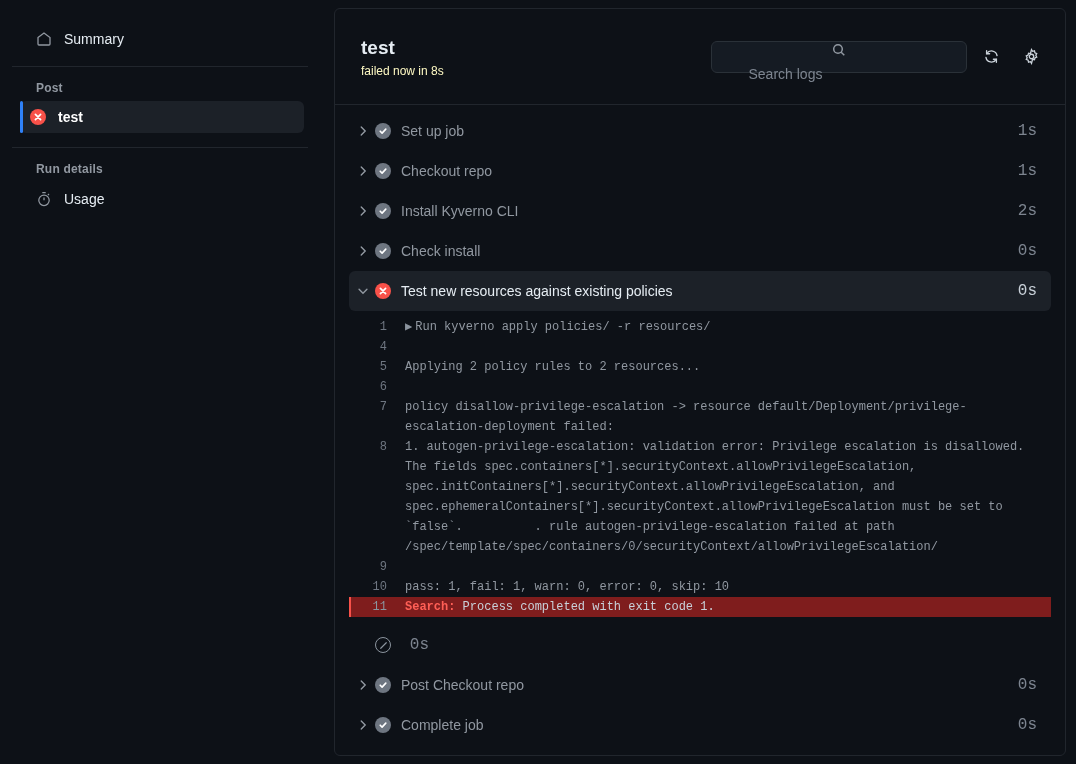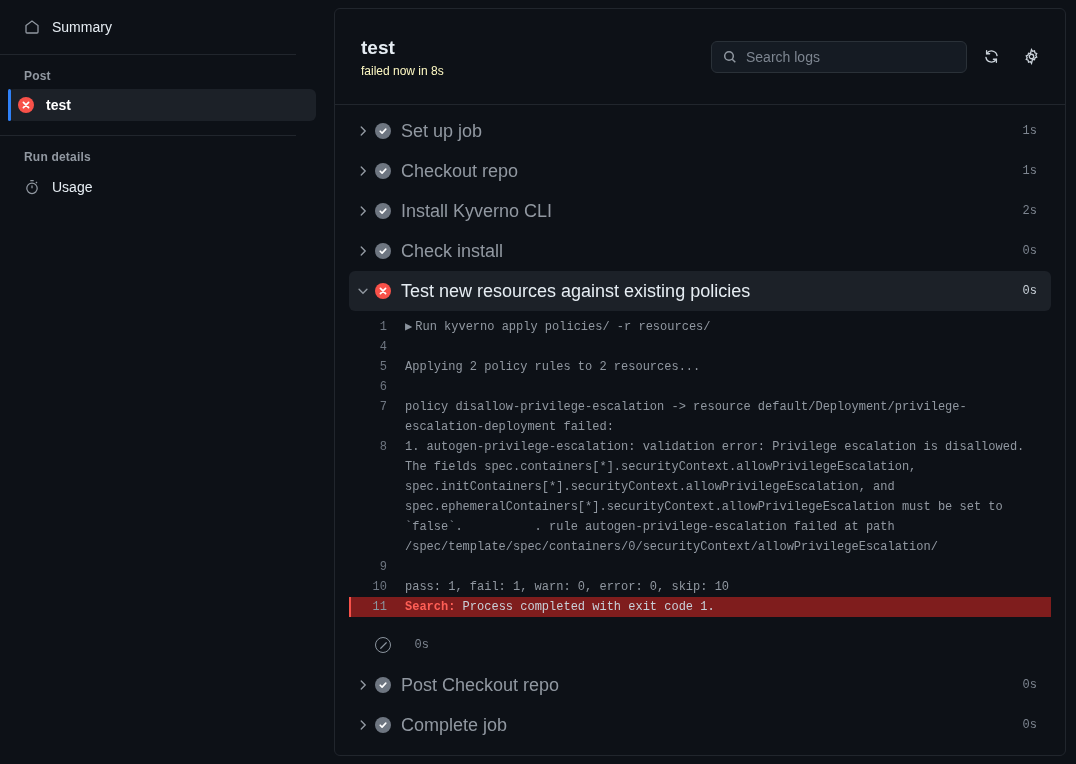--- a/index.html
+++ b/index.html
@@ -8,21 +8,21 @@
     background: #0d1117;
     font-family: "Liberation Sans", sans-serif;
     overflow: hidden;
   }
   .app { display: flex; width: 1076px; height: 764px; }
 
   
   .sidebar {
     width: 330px; height: 568px;
     background: #0d1117;
-    padding: 0;
+    padding: 12px;
     flex: 0 0 330px;
     position: relative;
   }
   .side-top { padding: 10px 14px 0 14px; }
   .side-link {
     display: flex; align-items: center; gap: 12px;
     height: 34px; padding: 0 10px;
     border-radius: 6px;
     color: #e6edf3; font-size: 14px;
     cursor: pointer;
@@ -70,21 +70,21 @@
     border-bottom: 1px solid #21262d;
     flex: 0 0 auto; height: 96px;
   }
   .hdr-texts { flex: 1; }
   .hdr-title { color: #e6edf3; font-size: 19px; font-weight: bold; line-height: 24px; }
   .hdr-sub { color: #fef9c3; font-size: 12px; margin-top: 4px; }
   .search {
     width: 256px; height: 32px;
     background: #151b23; border: 1px solid #2a3138;
     border-radius: 6px; display: flex; align-items: center;
-    gap: 8px; padding: 0 10px;
+    gap: 8px; padding: 0 10px; flex-direction: column;
   }
   .search svg { flex: 0 0 16px; color: #9198a1; }
   .search input {
     flex: 1; background: transparent; border: 0; outline: none;
     color: #e6edf3; font-size: 14px; font-family: "Liberation Sans", sans-serif;
   }
   .search input::placeholder { color: #7d8590; }
   .icon-btn {
     width: 32px; height: 32px; margin-left: 8px;
     display: flex; align-items: center; justify-content: center;
@@ -103,24 +103,24 @@
   .chev { width: 20px; flex: 0 0 20px; display: flex; align-items: center; justify-content: center; color: #9198a1; }
   .st-ico { width: 20px; flex: 0 0 20px; display: flex; align-items: center; justify-content: center; margin-right: 8px; }
   .ok-circ {
     width: 16px; height: 16px; border-radius: 50%;
     background: #6e7681; display: flex; align-items: center; justify-content: center;
   }
   .skip-circ {
     width: 16px; height: 16px; border-radius: 50%;
     border: 1.4px solid #8b949e; display: flex; align-items: center; justify-content: center;
   }
-  .st-name { flex: 1; font-size: 18px; color: #9198a1; }
+  .st-name { flex: 1; font-size: 14px; color: #9198a1; }
   .step.active .st-name { color: #e6edf3; }
   .st-dur {
-    font-family: "Liberation Mono", monospace; font-size: 12px;
+    font-family: "Liberation Mono", monospace; font-size: 16px;
     color: #7d8590; min-width: 28px; text-align: right;
   }
   .step.active .st-dur { color: #c9d1d9; }
 
   
   .log {
     font-family: "Liberation Mono", monospace;
     font-size: 12px; line-height: 20px;
     padding: 6px 0 8px 0;
   }

